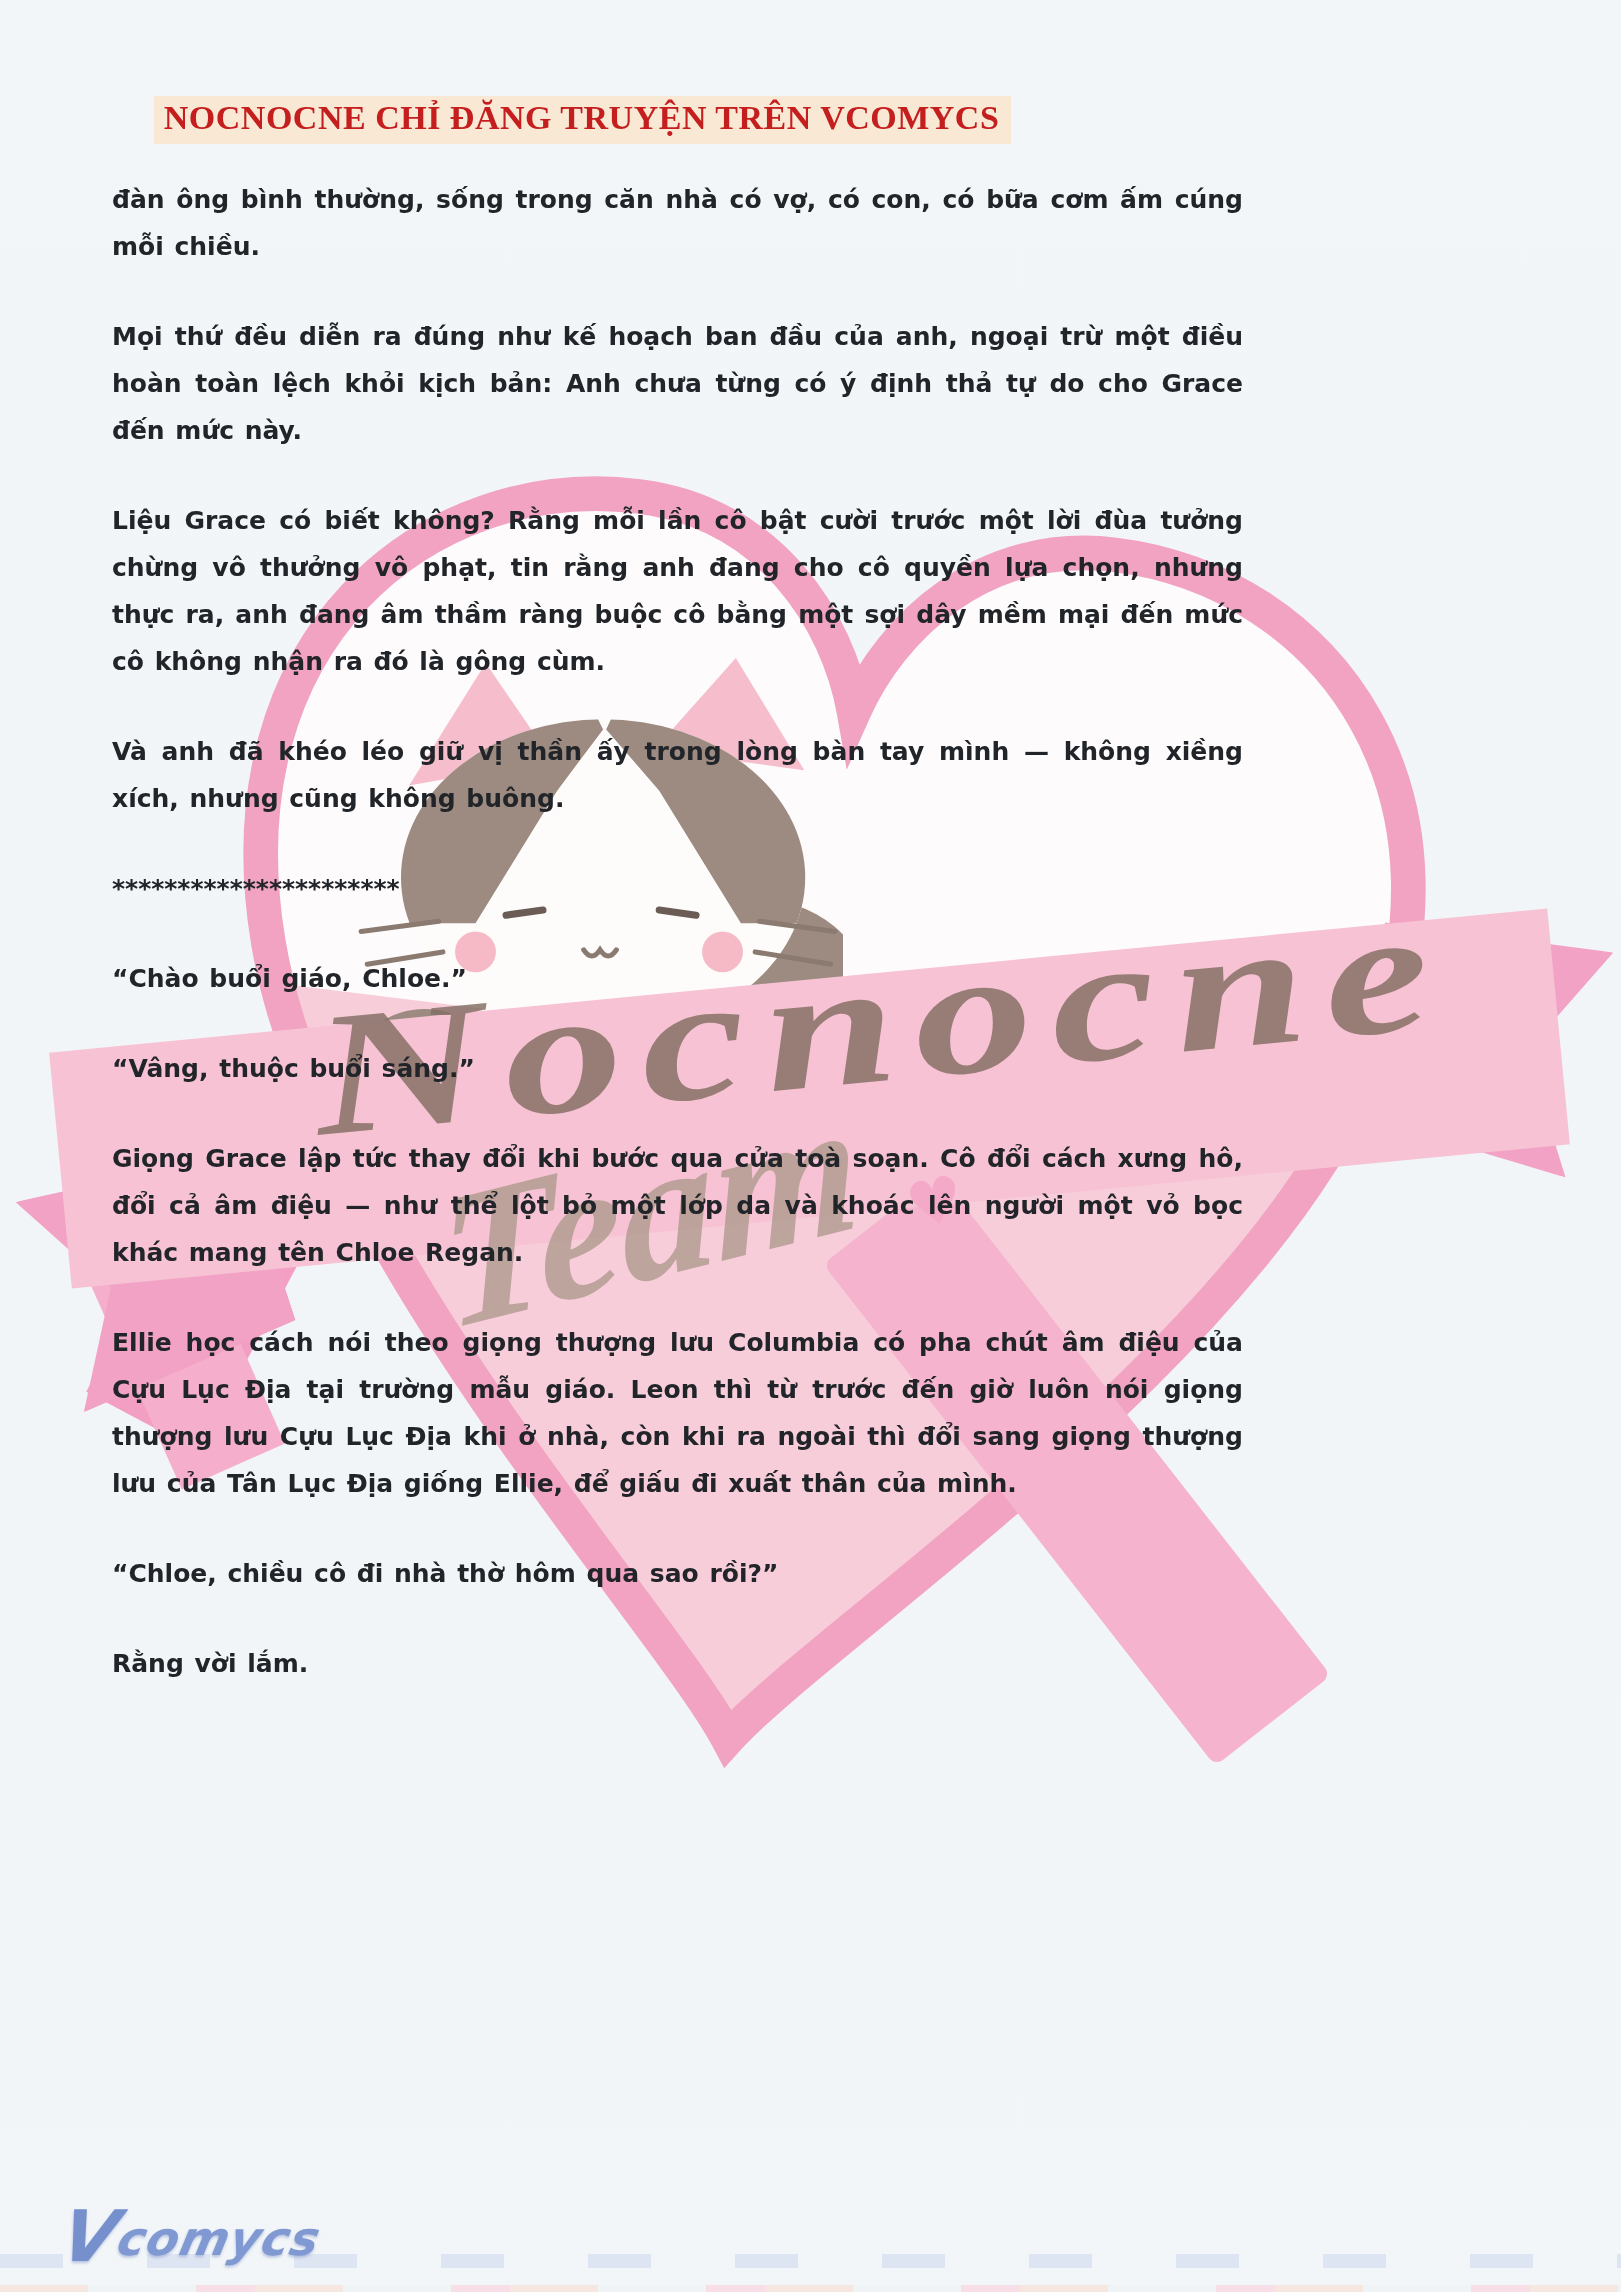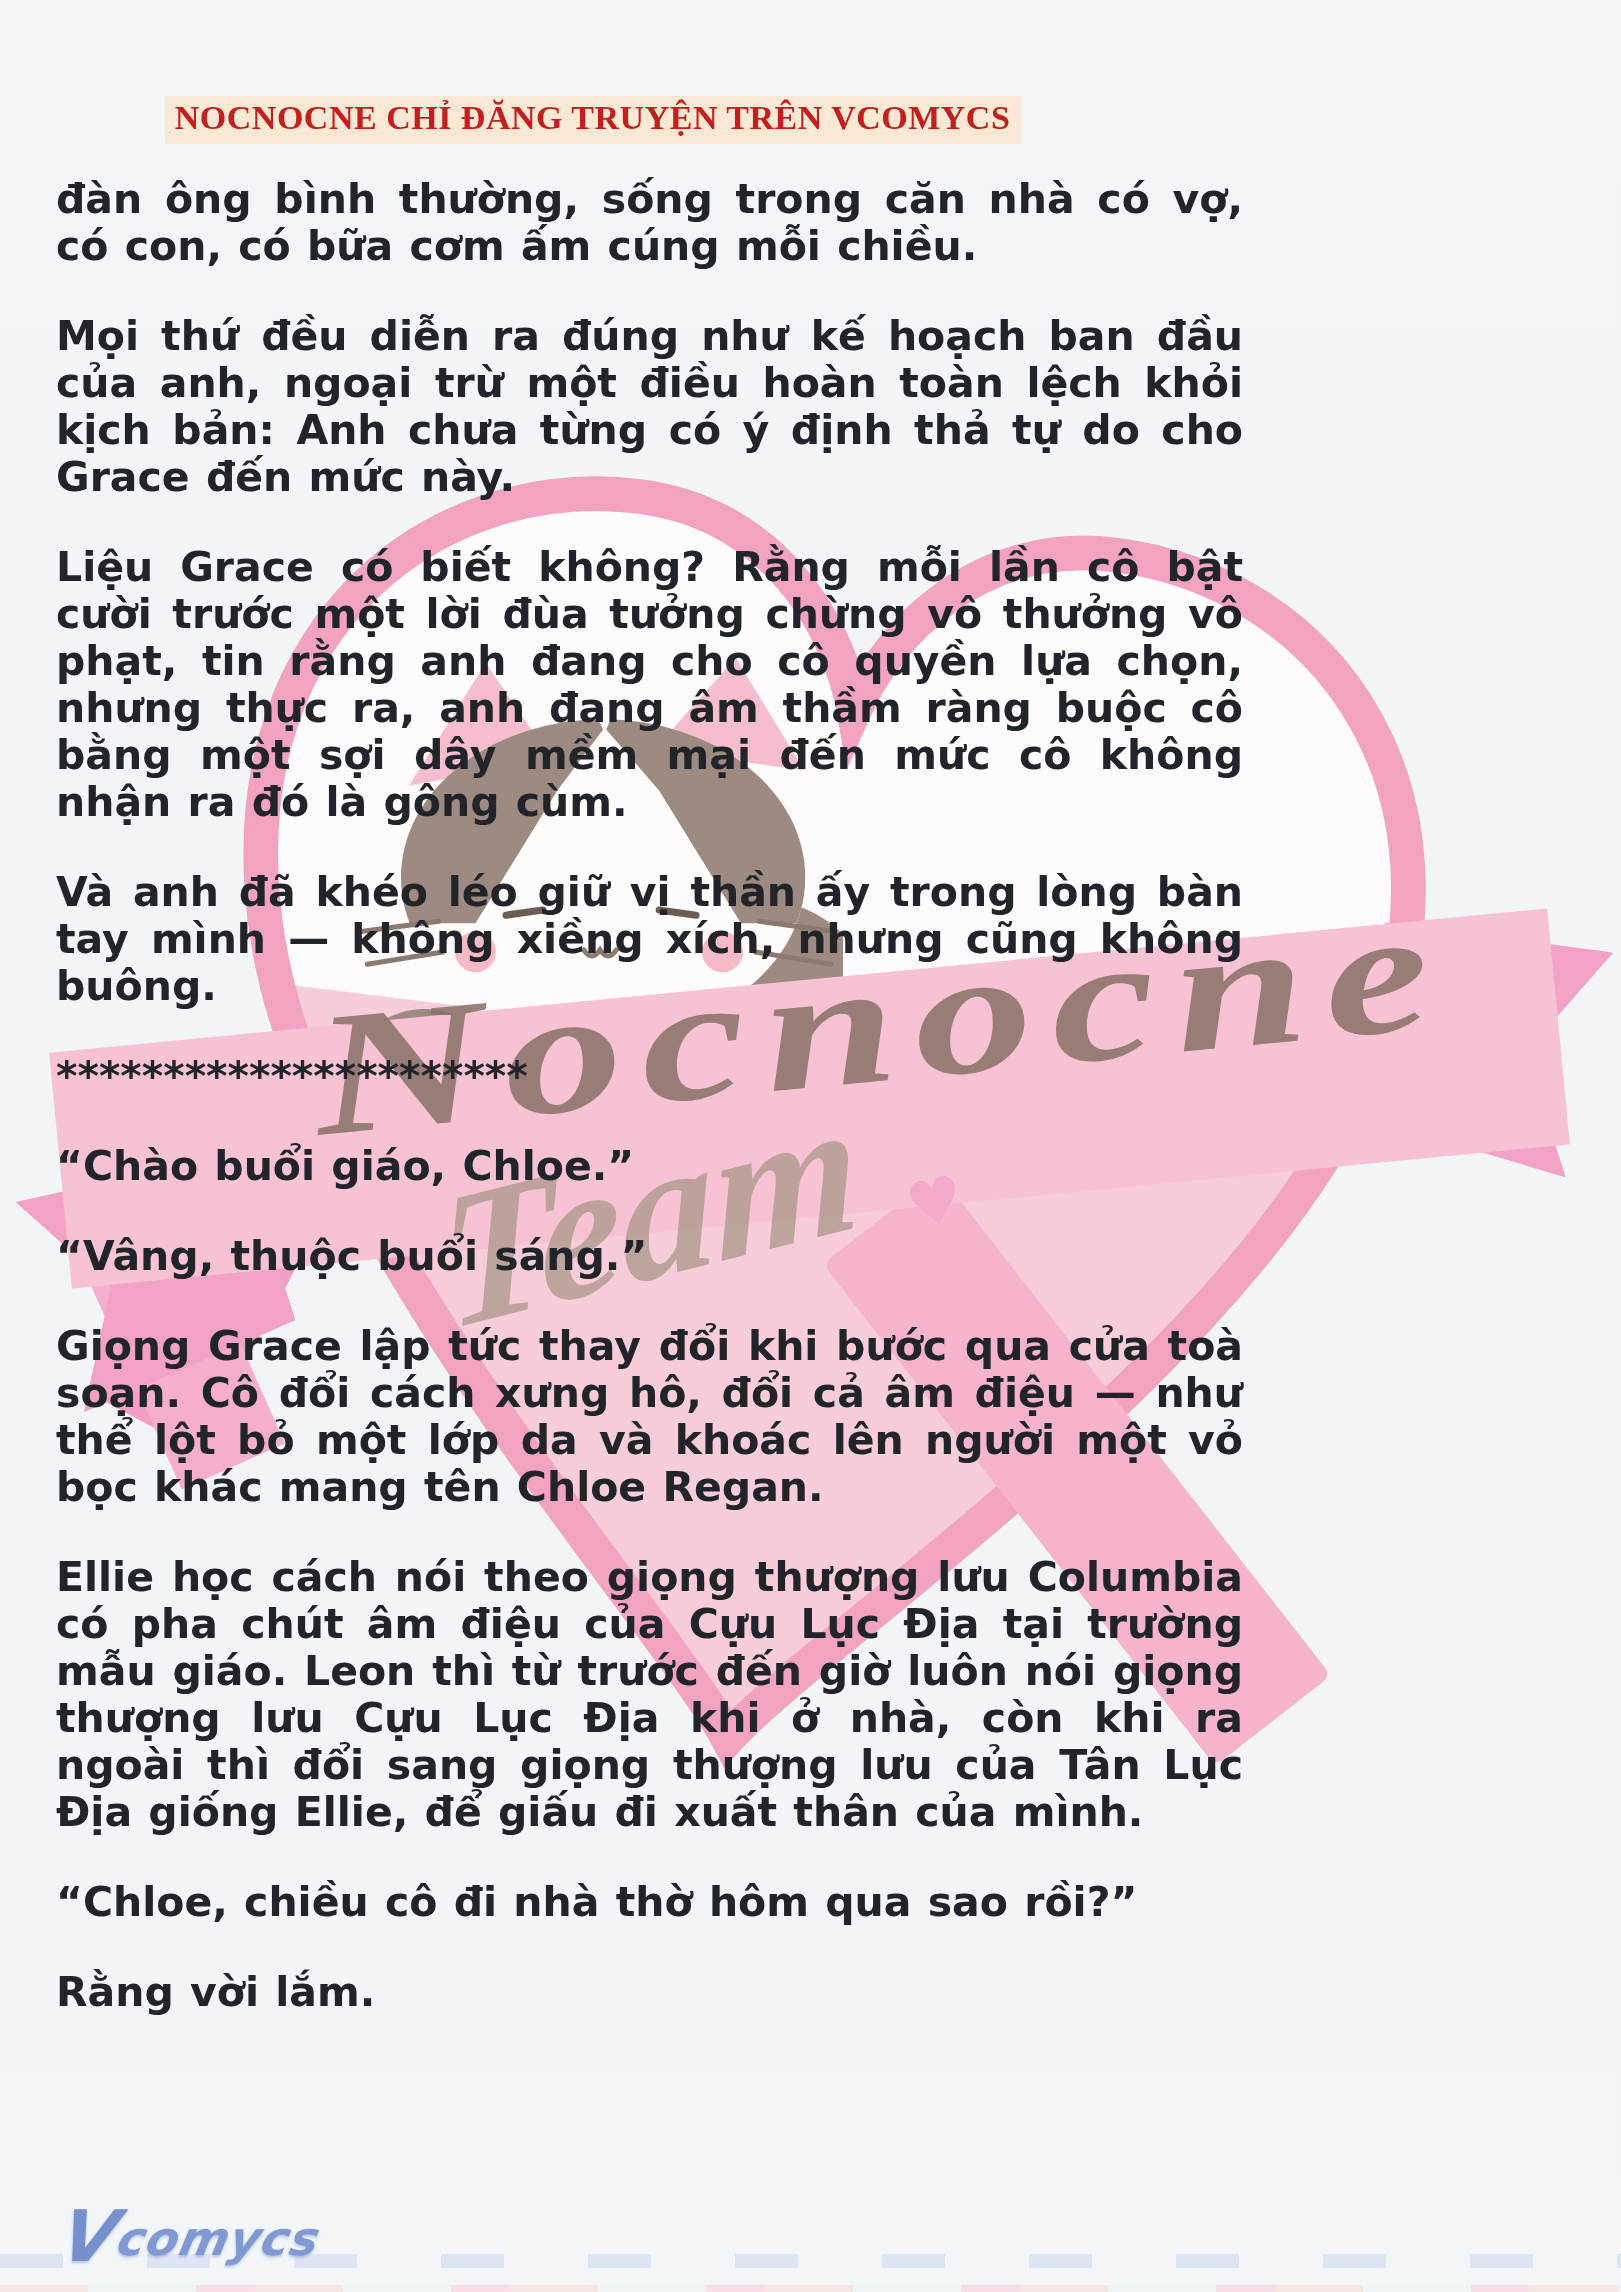--- a/index.html
+++ b/index.html
@@ -26,28 +26,28 @@
   .ribbon-text{position:absolute;left:314px;top:988px;z-index:5;
     font-family:"Liberation Serif",serif;font-style:italic;font-weight:700;font-size:176px;line-height:1;
     letter-spacing:13.7px;color:rgba(130,108,97,.82);
     transform:rotate(-5.5deg) scaleX(1.35);transform-origin:left center;white-space:nowrap;}
   .mini-heart{position:absolute;left:907px;top:1171px;z-index:5;font-size:63px;color:#f4a9c8;transform:rotate(-12deg);line-height:1;}
   .team-text{position:absolute;left:436px;top:1117px;z-index:5;
     font-family:"Liberation Serif",serif;font-style:italic;font-weight:700;font-size:191px;line-height:1;
     color:rgba(172,152,138,.78);transform:rotate(-14deg) skewX(-10deg);white-space:nowrap;}
   
   .header-strip{
-    position:absolute;left:165px;top:96px;z-index:6;
+    position:absolute;left:154px;top:96px;z-index:6;
     background:#f9e8d3;color:#c41e1e;
     font-family:"Liberation Serif",serif;font-weight:700;font-size:34px;
     padding:2.9px 11.8px 6.9px 9.8px;letter-spacing:0.5px;white-space:nowrap;}
   
   .body-text{position:absolute;left:0;top:0;width:1355px;z-index:6;
-    padding:176px 112px 0 56px;box-sizing:border-box;
-    color:#212529;font-weight:700;font-size:41px;line-height:47px;word-spacing:2px;}
+    padding:176px 112px 0 112px;box-sizing:border-box;
+    color:#212529;font-weight:700;font-size:25px;line-height:47px;word-spacing:2px;}
   .body-text p{margin:0 0 43px 0;text-align:justify;}
   .body-text p.no-justify{text-align:left;}
   
   .logo{position:absolute;left:63px;top:2201px;z-index:6;
     font-family:"DejaVu Sans",sans-serif;font-style:italic;font-weight:700;font-size:47px;
     color:#8099d2;transform:skewX(-12deg);letter-spacing:1px;
     text-shadow:0 2px 2.9px rgba(110,135,195,.45);}
   .logo .big-v{font-size:71px;line-height:1;vertical-align:-5.9px;color:#7690cd;}
   
   .strip-blue{position:absolute;left:0;top:2254px;width:1621px;height:13.7px;z-index:2;opacity:.6;

